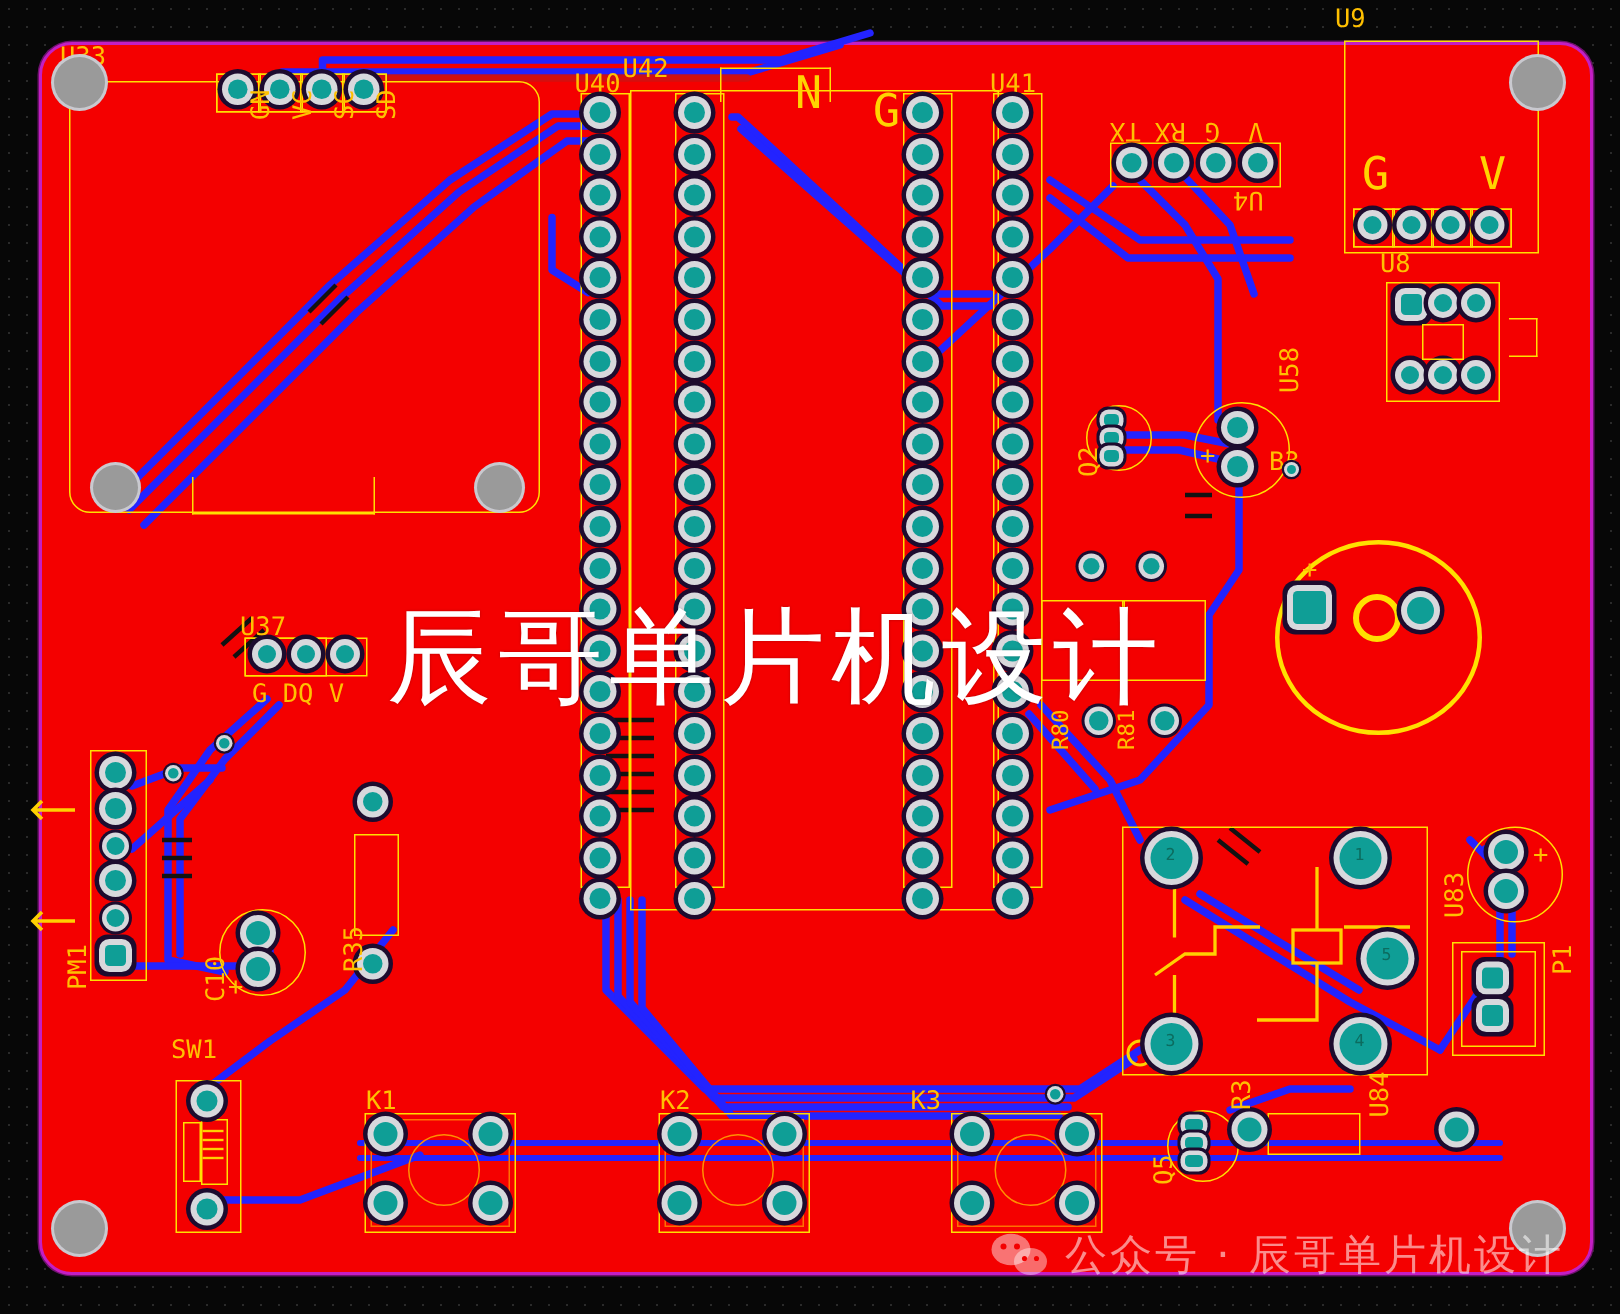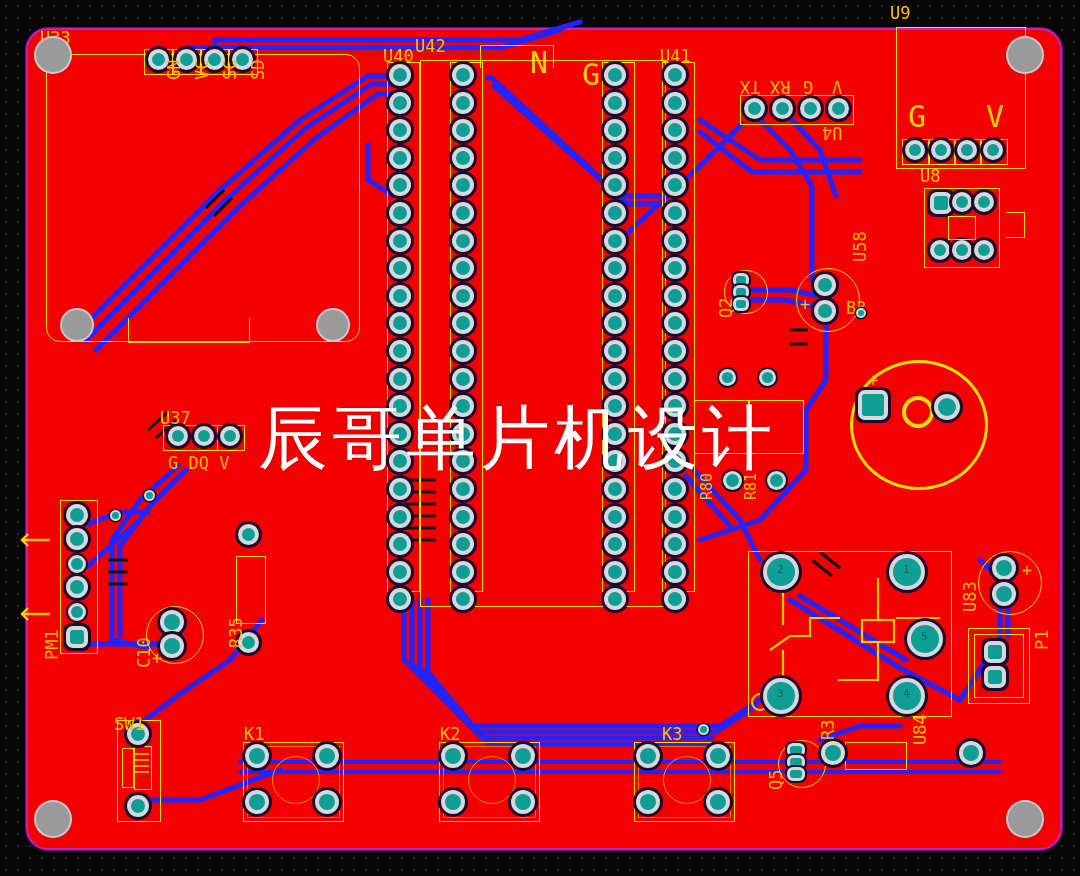--- a/index.html
+++ b/index.html
@@ -349,21 +349,21 @@
   <svg class="svgl">
     <g stroke="#ffd000" stroke-width="1.6">
       <path d="M135 754 L149 754"></path>
         <path d="M135 760 L149 760"></path>
       <path d="M135 766 L149 766"></path>
         <path d="M135 772 L149 772"></path>
     </g>
   </svg>
   <div class="pad" style="left:131px;top:727px;width:14px;height:14px;"></div>
   <div class="pad" style="left:131px;top:799px;width:14px;height:14px;"></div>
-  <div class="lbl" style="left:114px;top:716px;">SW1</div>
+  <div class="lbl" style="left:114px;top:692px;">SW1</div>
 
   <div>
     <div class="silk" style="left:243px;top:742px;width:99px;height:78px;"></div>
     <div class="silkf" style="left:247px;top:746px;width:91px;height:70px;border-color:#ff7000;"></div>
     <div class="circ" style="left:272px;top:756px;width:46px;height:46px;border-color:#ff9000;"></div>
     <div class="pad" style="left:249px;top:748px;width:16px;height:16px;"></div>
     <div class="pad" style="left:319px;top:748px;width:16px;height:16px;"></div>
     <div class="pad" style="left:249px;top:794px;width:16px;height:16px;"></div>
     <div class="pad" style="left:319px;top:794px;width:16px;height:16px;"></div>
     <div class="lbl" style="left:244px;top:726px;">K1</div>
@@ -379,21 +379,21 @@
     <div class="lbl" style="left:440px;top:726px;">K2</div>
   </div>
   <div>
     <div class="silk" style="left:634px;top:742px;width:99px;height:78px;"></div>
     <div class="silkf" style="left:638px;top:746px;width:91px;height:70px;border-color:#ff7000;"></div>
     <div class="circ" style="left:663px;top:756px;width:46px;height:46px;border-color:#ff9000;"></div>
     <div class="pad" style="left:640px;top:748px;width:16px;height:16px;"></div>
     <div class="pad" style="left:710px;top:748px;width:16px;height:16px;"></div>
     <div class="pad" style="left:640px;top:794px;width:16px;height:16px;"></div>
     <div class="pad" style="left:710px;top:794px;width:16px;height:16px;"></div>
-    <div class="lbl" style="left:662px;top:726px;">K3</div>
+    <div class="lbl" style="left:607px;top:726px;">K3</div>
   </div>
   <div class="via" style="left:700px;top:726px;width:7px;height:7px;"></div>
 
   <div class="silk" style="left:694px;top:400px;width:54px;height:52px;"></div>
   <div class="silk" style="left:748px;top:400px;width:54px;height:52px;"></div>
   <div class="lbl rot90 sm" style="left:700px;top:500px;">R80</div>
   <div class="lbl rot90 sm" style="left:744px;top:500px;">R81</div>
   <div class="pad small" style="left:726px;top:474px;width:13px;height:13px;"></div>
   <div class="pad small" style="left:770px;top:474px;width:13px;height:13px;"></div>
 
@@ -443,13 +443,26 @@
   <div class="silk" style="left:845px;top:742px;width:60px;height:26px;"></div>
   <div class="pad" style="left:825px;top:745px;width:16px;height:16px;"></div>
   <div class="lbl rot90" style="left:820px;top:740px;">R3</div>
   <div class="pad" style="left:963px;top:745px;width:16px;height:16px;"></div>
 
   <div class="mhole" style="left:36px;top:802px;width:34px;height:34px;"></div>
   <div class="mhole" style="left:1008px;top:802px;width:34px;height:34px;"></div>
   <div class="mhole" style="left:1008px;top:38px;width:34px;height:34px;"></div>
 
   <div id="wm-center">辰哥单片机设计</div>
+  <div id="wm-bottom">
+    <span class="wc">
+      <svg width="40" height="30" viewBox="0 0 40 30">
+        <ellipse cx="14" cy="11" rx="13" ry="10.5" fill="rgba(255,255,255,.45)"></ellipse>
+        <ellipse cx="27" cy="19" rx="11" ry="9" fill="rgba(255,255,255,.42)"></ellipse>
+        <circle cx="9" cy="9" r="2" fill="#f40000"></circle>
+          <circle cx="18" cy="9" r="2" fill="#f40000"></circle>
+        <circle cx="23" cy="17" r="1.7" fill="#f40000"></circle>
+          <circle cx="31" cy="17" r="1.7" fill="#f40000"></circle>
+      </svg>
+    </span>
+    <span>公众号 · 辰哥单片机设计</span>
+  </div>
 </div>
 
 </body></html>

